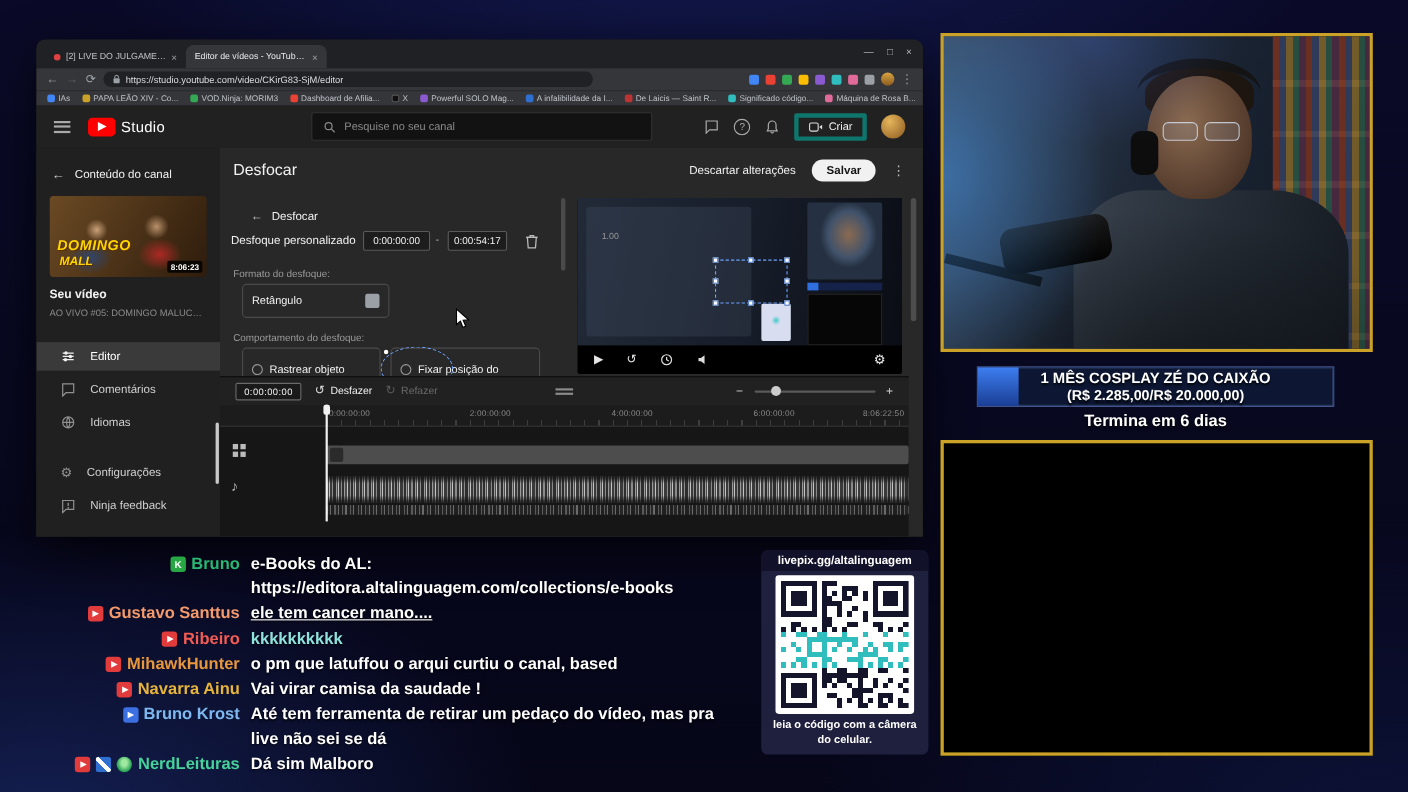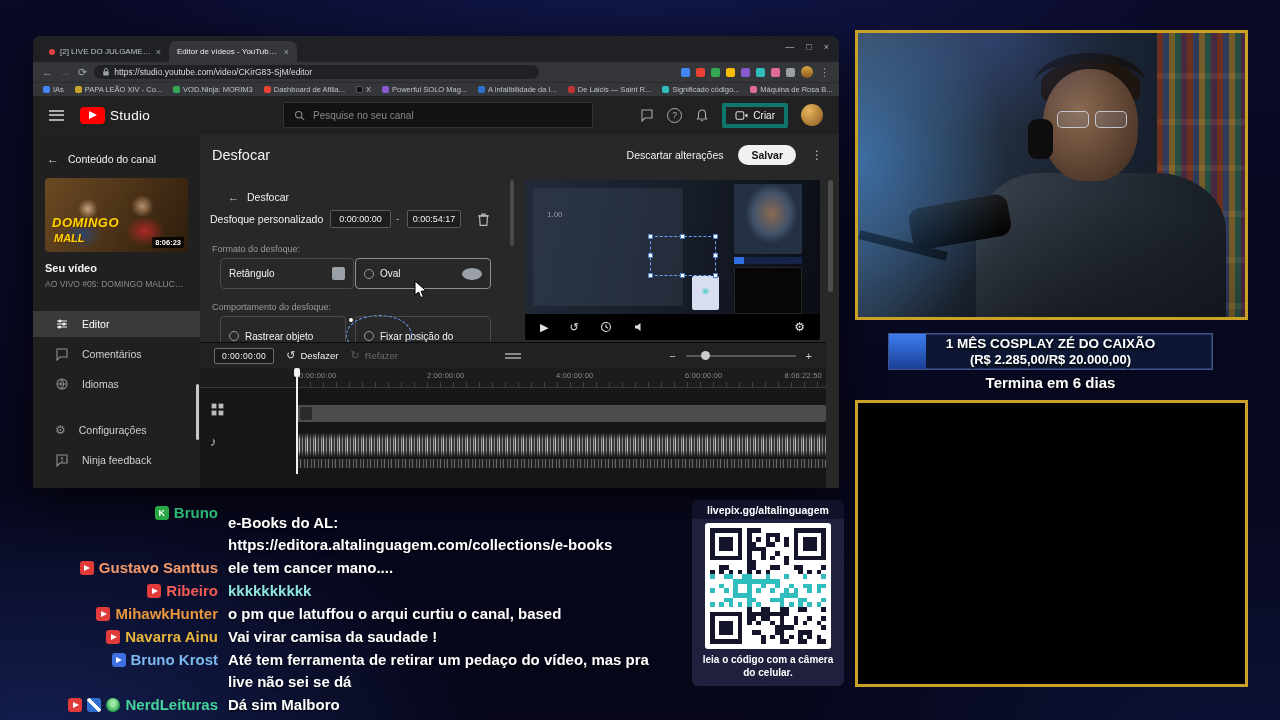--- a/index.html
+++ b/index.html
@@ -427,25 +427,20 @@
         <svg style="position:absolute;left:276px;top:77px" width="15" height="16" viewBox="0 0 14 15">
             <path d="M3.2 4.5h7.6l-.7 9H3.9z" fill="none" stroke="#bbb" stroke-width="1.1"></path>
             <path d="M2 4.5h10M5.5 4.5V3h3v1.5" stroke="#bbb" stroke-width="1.1" fill="none"></path>
           </svg>
 
         <span class="bp-small" style="left:12px;top:110px">Formato do desfoque:</span>
         <div class="ocard" style="left:20px;top:124px;width:134px">
           <span class="radio sel"></span>
           <span class="olab">Retângulo</span>
           <span class="sw-rect"></span>
-        </div>
-        <div class="ocard hov" style="left:155px;top:124px;width:136px">
-          <span class="radio"></span>
-          <span class="olab">Oval</span>
-          <span class="sw-oval"></span>
         </div>
 
         <span class="bp-small" style="left:12px;top:168px">Comportamento do desfoque:</span>
         <div class="ocard" style="left:20px;top:182px;width:126px;height:40px">
           <span class="radio"></span>
           <span class="olab">Rastrear objeto</span>
         </div>
         <div class="ocard" style="left:155px;top:182px;width:136px;height:40px">
           <span class="radio"></span>
           <span class="olab">Fixar posição do</span>
@@ -754,28 +749,28 @@
     </div>
     <div class="qr-c">leia o código com a câmera do celular.</div>
   </div>
 
   <div class="chat">
     <div class="crow">
       <div class="who">
         <span class="bdg kick">K</span>
         <span class="uname" style="color: rgb(43, 182, 115);">Bruno</span>
       </div>
-      <div class="msg brk" style="color: rgb(255, 255, 255); margin-top: 10px;">e-Books do AL: https://editora.altalinguagem.com/collections/e-books</div>
+      <div class="msg brk" style="color: rgb(255, 255, 255);">e-Books do AL: https://editora.altalinguagem.com/collections/e-books</div>
     </div>
     <div class="crow">
       <div class="who">
         <span class="bdg yt"></span>
         <span class="uname" style="color: rgb(245, 154, 107);">Gustavo Santtus</span>
       </div>
-      <div class="msg" style="color: rgb(255, 255, 255);">ele tem cancer mano....</div>
+      <div class="msg" style="color: rgb(255, 255, 255); text-decoration: underline;">ele tem cancer mano....</div>
     </div>
     <div class="crow">
       <div class="who">
         <span class="bdg yt"></span>
         <span class="uname" style="color: rgb(242, 92, 84);">Ribeiro</span>
       </div>
       <div class="msg" style="color: rgb(143, 227, 223);">kkkkkkkkkk</div>
     </div>
     <div class="crow">
       <div class="who">

